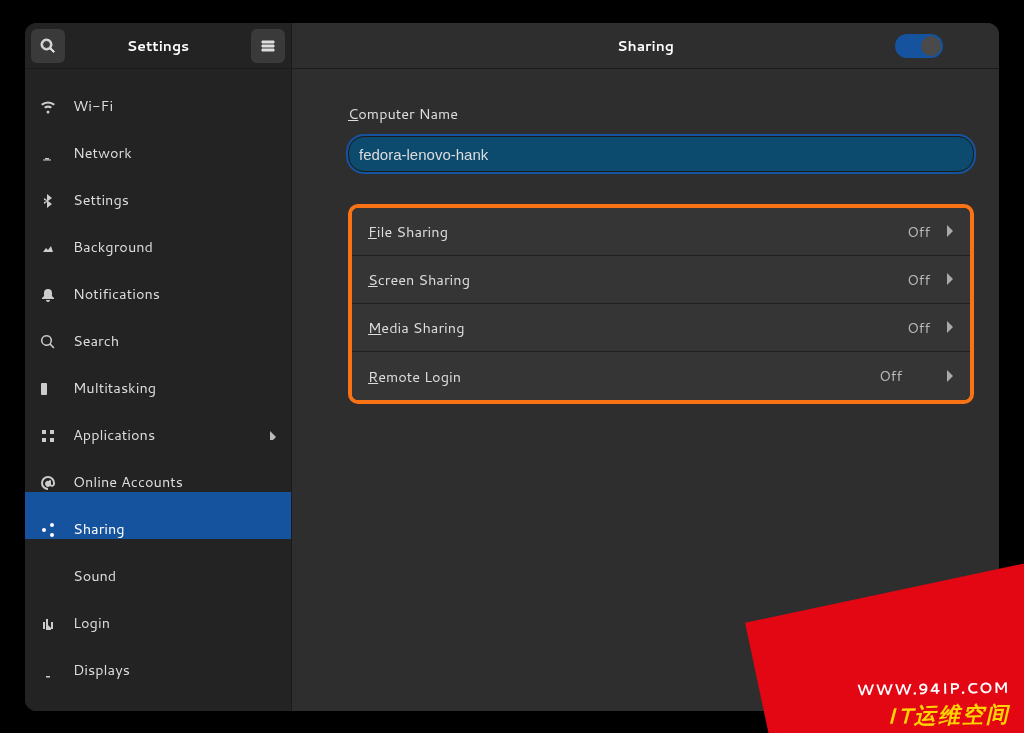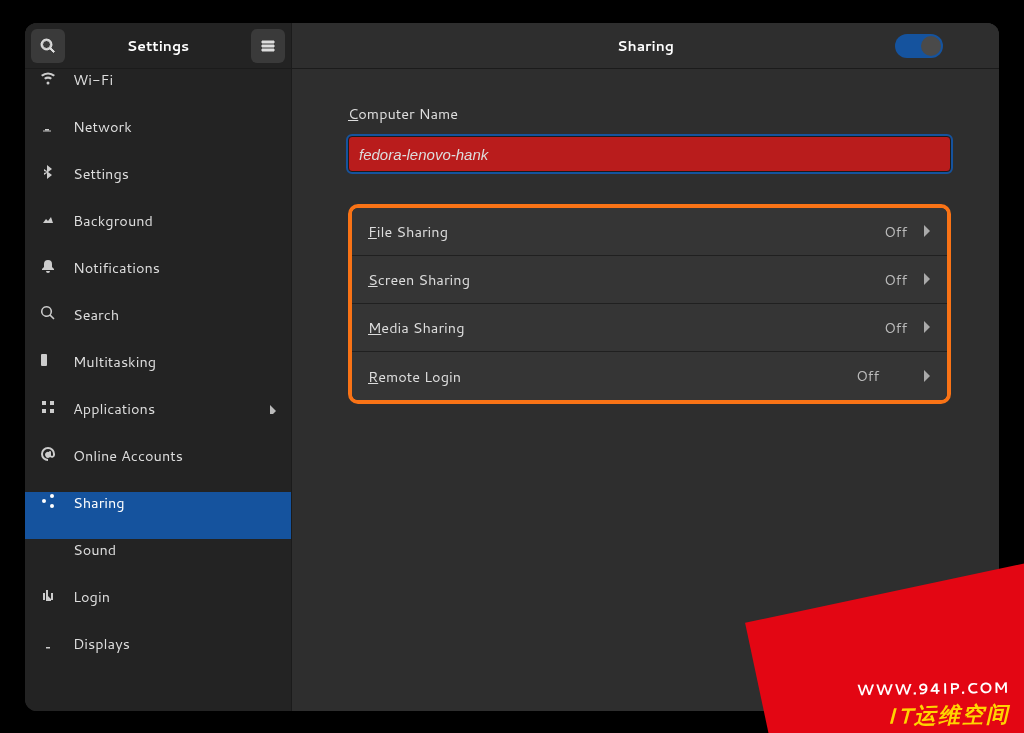--- a/index.html
+++ b/index.html
@@ -71,49 +71,48 @@
     position: absolute; left: 26px; top: 2px;
     width: 20px; height: 20px;
     border-radius: 50%;
     background: #4a4a4a;
   }
 
   
   .sidelist { flex: 1; overflow: hidden; }
   .sideitem {
     height: 47px;
-    display: flex; align-items: flex-start;
+    display: flex; align-items: flex-end;
     padding: 0 14px;
     gap: 16px;
     cursor: pointer;
     color: #ddd;
     font-size: 14.5px;
   }
   .sideitem .icon { width: 18px; height: 18px; display: flex; align-items: center; justify-content: center; }
   .sideitem .icon svg { width: 16px; height: 16px; fill: #ccc; }
   .sideitem.selected { background: #15539e; color: #fff; }
   .sideitem.selected .icon svg { fill: #fff; }
   .sideitem .chev { margin-left: auto; }
   .sideitem .chev svg { width: 10px; height: 10px; fill: #bbb; }
 
   
-  .content { flex: 1; padding: 34px 48px 0 56px; }
+  .content { flex: 1; padding: 34px 25px 0 56px; }
   .sectionlabel { font-size: 14.5px; color: #ddd; margin-bottom: 12px; }
   .akey { text-decoration: underline; }
   .textinput {
     width: 100%;
     height: 36px;
-    background: #b91c1c;
+    background: #0c4a6e;
     border: 1px solid #1b1b1b;
     outline: 2px solid #15539e;
-    border-radius: 4px;
+    border-radius: 16px;
     padding: 0 10px;
     color: #ddd;
     font-size: 15px;
-    font-style: italic;
   }
   .rows {
     margin-top: 32px;
     border: 4px solid #f97316;
     border-radius: 10px;
     overflow: hidden;
   }
   .row {
     height: 48px;
     display: flex; align-items: center;

